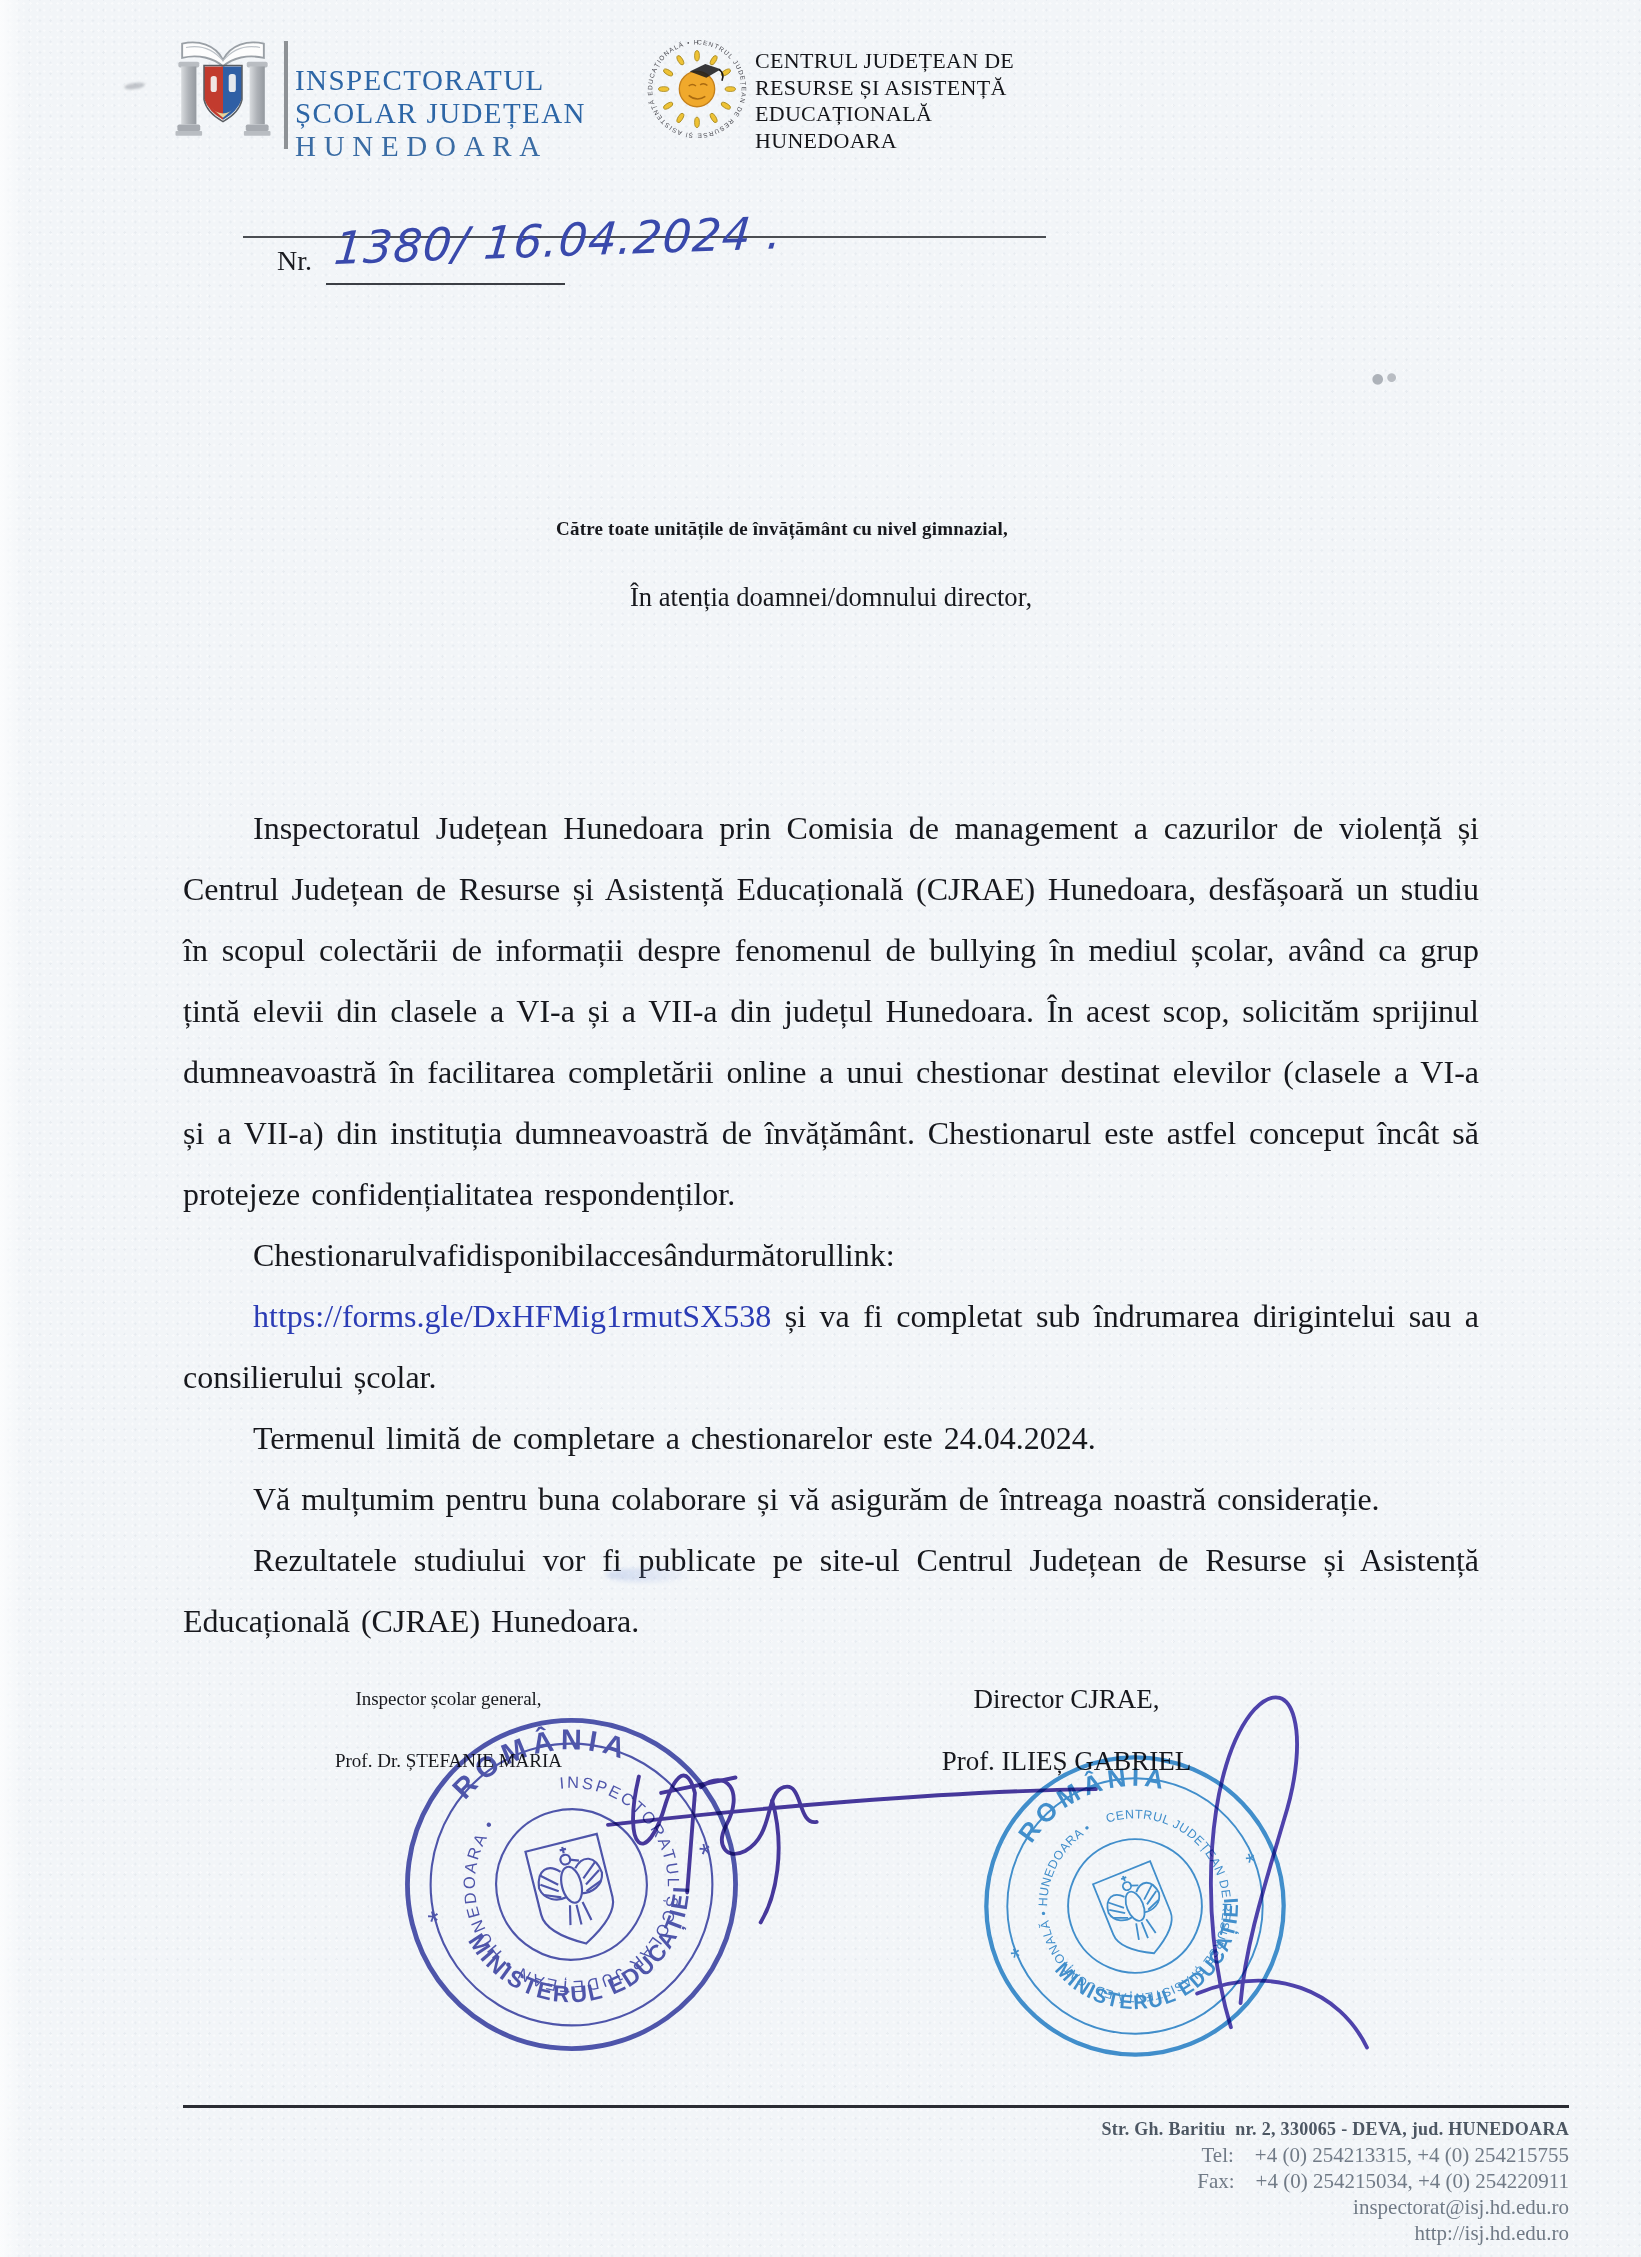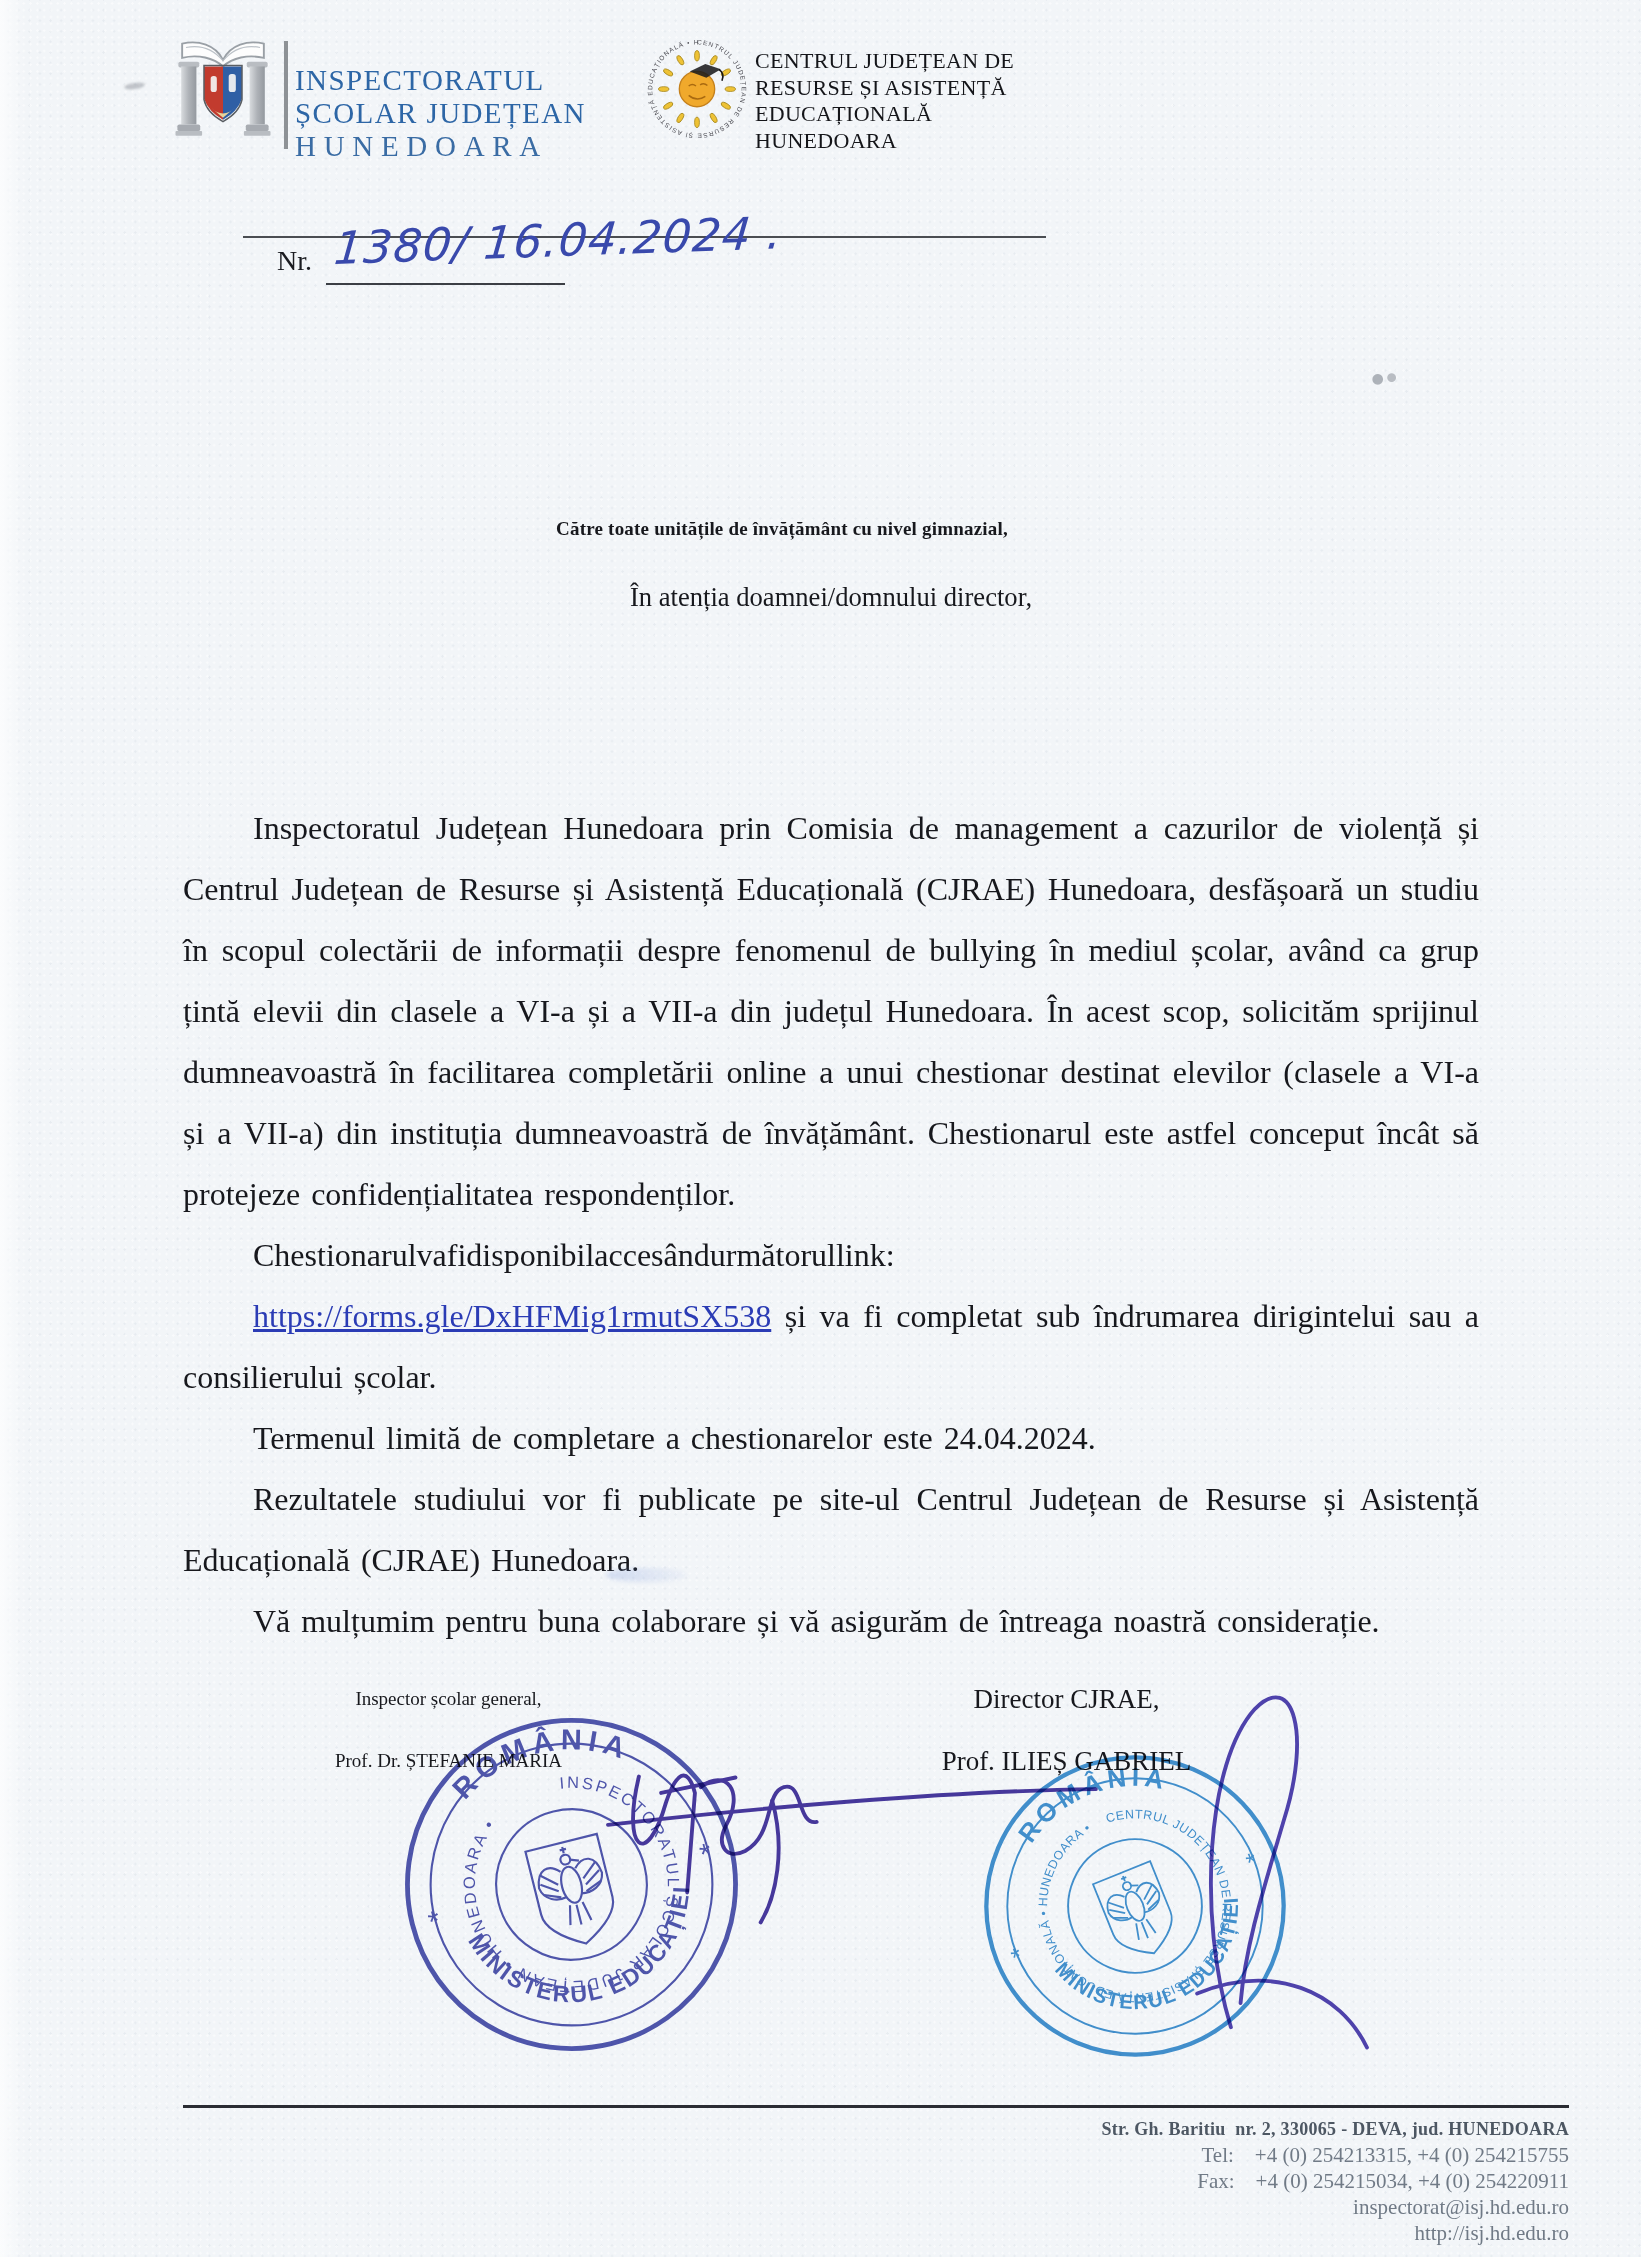--- a/index.html
+++ b/index.html
@@ -34,21 +34,21 @@
   .reg-short-line{position:absolute;left:326px;top:283px;width:239px;height:2.4px;background:#3c3f45;}
   
   .heading{position:absolute;left:111px;top:518px;width:1342px;text-align:center;
     font-size:19px;font-weight:bold;letter-spacing:0.2px;}
   .subheading{position:absolute;left:183px;top:582px;width:1296px;text-align:center;font-size:26.6px;}
   .body-text{position:absolute;left:183px;top:798px;width:1296px;font-size:32px;
     line-height:61px;text-align:justify;word-spacing:2.9px;}
   .body-text p{margin:0;text-indent:70px;}
   .flex-line{display:flex;justify-content:flex-start;padding-left:70px;line-height:61px;}
   .p2rest{margin:0;text-indent:0;}
-  .doc-link{color:#2b3cb5;text-decoration:underline;text-decoration-color:#2b3cb5;cursor:pointer;}
+  .doc-link{color:#2b3cb5;text-decoration-color:#2b3cb5;cursor:pointer;}
   
   .sig-left{position:absolute;left:270px;top:1668px;width:357px;text-align:center;
     font-size:19px;line-height:62px;}
   .sig-right{position:absolute;left:888px;top:1668px;width:357px;text-align:center;
     font-size:27px;line-height:62px;}
   .stamp-left{position:absolute;left:393px;top:1706px;width:357px;height:357px;
     transform:rotate(-14deg);mix-blend-mode:multiply;opacity:.88;}
   .stamp-right{position:absolute;left:973px;top:1744px;width:324px;height:324px;
     transform:rotate(-22deg);mix-blend-mode:multiply;opacity:.9;}
   .sig-scribble-left{position:absolute;left:579px;top:1733px;width:541px;height:232px;mix-blend-mode:multiply;}
@@ -161,22 +161,22 @@
       <span>Chestionarul</span>
       <span>va</span>
       <span>fi</span>
       <span>disponibil</span>
       <span>accesând</span>
       <span>următorul</span>
       <span>link:</span>
     </div>
     <p class="p2rest"><span class="doc-link">https://forms.gle/DxHFMig1rmutSX538</span><span> și va fi completat sub îndrumarea dirigintelui sau a consilierului școlar.</span></p>
     <p>Termenul limită de completare a chestionarelor este 24.04.2024.</p>
+    <p>Vă mulțumim pentru buna colaborare și vă asigurăm de întreaga noastră considerație.</p>
     <p>Rezultatele studiului vor fi publicate pe site-ul Centrul Județean de Resurse și Asistență Educațională (CJRAE) Hunedoara.</p>
-    <p>Vă mulțumim pentru buna colaborare și vă asigurăm de întreaga noastră considerație.</p>
   </div>
 
   <div class="sig-left">
     <div>Inspector școlar general,</div>
     <div>Prof. Dr. ȘTEFANIE MARIA</div>
   </div>
   <div class="sig-right">
     <div>Director CJRAE,</div>
     <div>Prof. ILIEȘ GABRIEL</div>
   </div>

